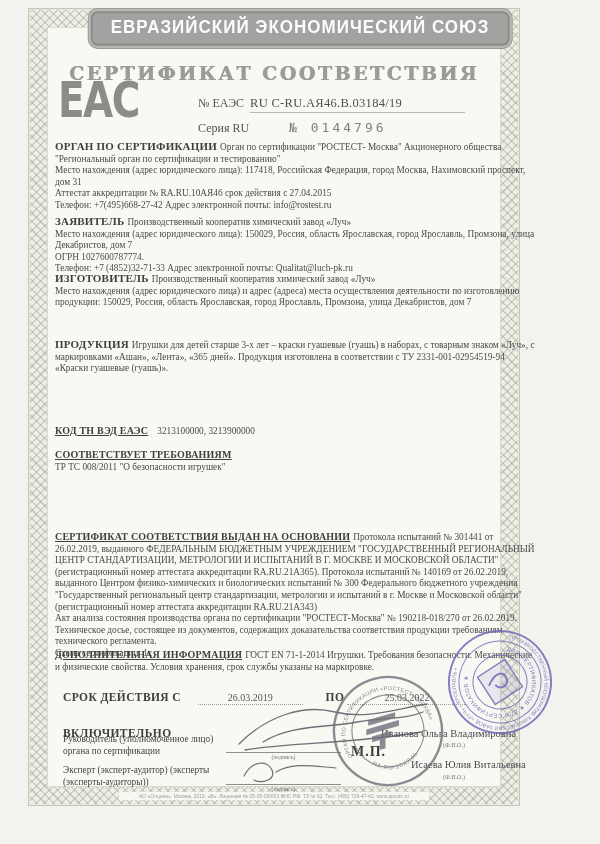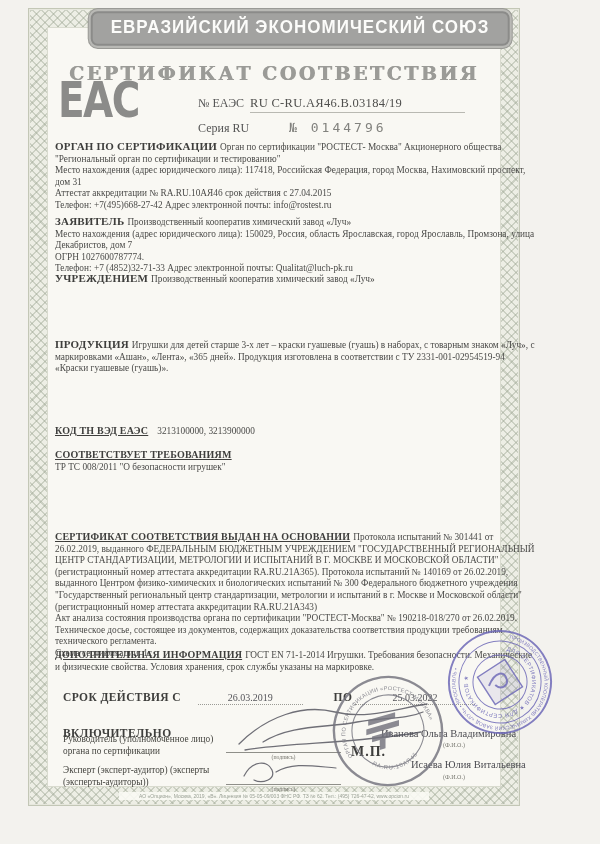--- a/index.html
+++ b/index.html
@@ -137,21 +137,22 @@
       </div>
 
       <div class="sec" style="top:188px;">
         <div><span class="h">ЗАЯВИТЕЛЬ</span><span>Производственный кооператив химический завод «Луч»</span></div>
         <div>Место нахождения (адрес юридического лица): 150029, Россия, область Ярославская, город Ярославль, Промзона, улица Декабристов, дом 7</div>
         <div>ОГРН 1027600787774.</div>
         <div>Телефон: +7 (4852)32-71-33 Адрес электронной почты: Qualitat@luch-pk.ru</div>
       </div>
 
       <div class="sec" style="top:245px;">
-        <div><span class="h">УЧРЕЖДЕНИЕМ</span><span>Производственный кооператив химический завод «Луч»</span></div>
+        <div><span class="h">ИЗГОТОВИТЕЛЬ</span><span>Производственный кооператив химический завод «Луч»</span></div>
+        <div>Место нахождения (адрес юридического лица) и адрес (адреса) места осуществления деятельности по изготовлению продукции: 150029, Россия, область Ярославская, город Ярославль, Промзона, улица Декабристов, дом 7</div>
       </div>
 
       <div class="sec" style="top:311px;">
         <div><span class="h">ПРОДУКЦИЯ</span><span>Игрушки для детей старше 3-х лет – краски гуашевые (гуашь) в наборах, с товарным знаком «Луч», с маркировками «Ашан», «Лента», «365 дней». Продукция изготовлена в соответствии с ТУ 2331-001-02954519-94 «Краски гуашевые (гуашь)».</span></div>
       </div>
 
       <div class="sec" style="top:397px;">
         <div><span class="h big">КОД ТН ВЭД ЕАЭС</span><span style="margin-left:6px;">3213100000, 3213900000</span></div>
       </div>
 
@@ -167,21 +168,21 @@
       </div>
 
       <div class="sec" style="top:621px;">
         <div><span class="h big">ДОПОЛНИТЕЛЬНАЯ ИНФОРМАЦИЯ</span><span>ГОСТ EN 71-1-2014 Игрушки. Требования безопасности. Механические и физические свойства. Условия хранения, срок службы указаны на маркировке.</span></div>
       </div>
 
       <div class="validity">
         <div>
           <span class="b">СРОК ДЕЙСТВИЯ С</span>
           <span class="date" style="margin-left:14px;">26.03.2019</span>
-          <span class="b" style="margin-left:28px;">ПО</span>
+          <span class="b" style="margin-left:20px;">ПО</span>
           <span class="date" style="min-width:120px;">25.03.2022</span>
         </div>
         <div class="row2"><span class="b">ВКЛЮЧИТЕЛЬНО</span></div>
       </div>
 
       <div class="sig-label" style="left:15px;top:706px;">Руководитель (уполномоченное лицо) органа по сертификации</div>
       <div class="sig-label" style="left:15px;top:737px;">Эксперт (эксперт-аудитор) (эксперты (эксперты-аудиторы))</div>
 
       <div class="sig-line" style="left:178px;top:724px;"></div>
       <div class="sig-caption" style="left:178px;top:726px;">(подпись)</div>

